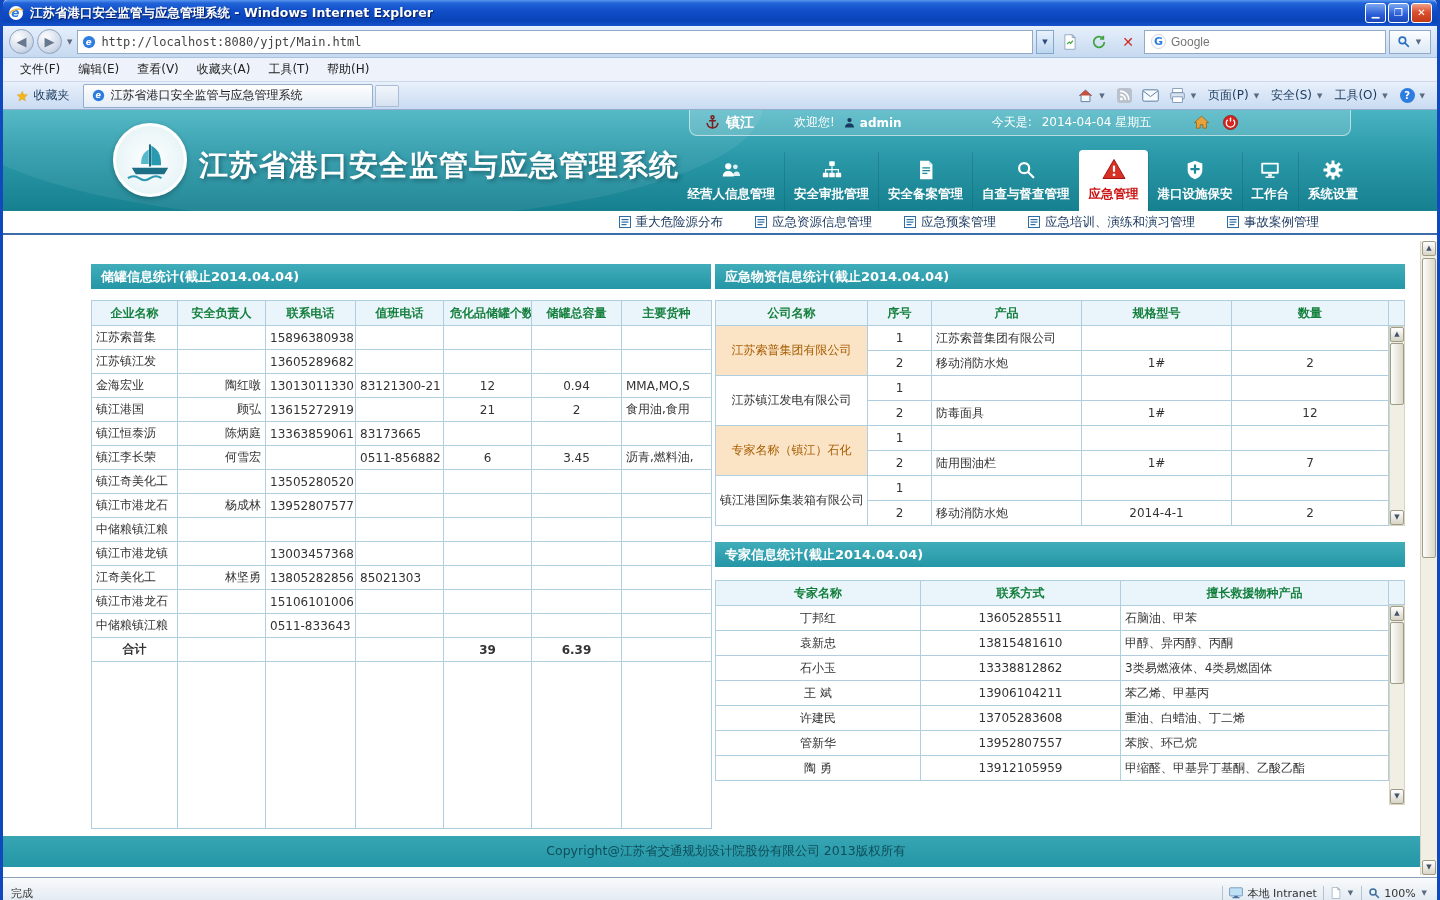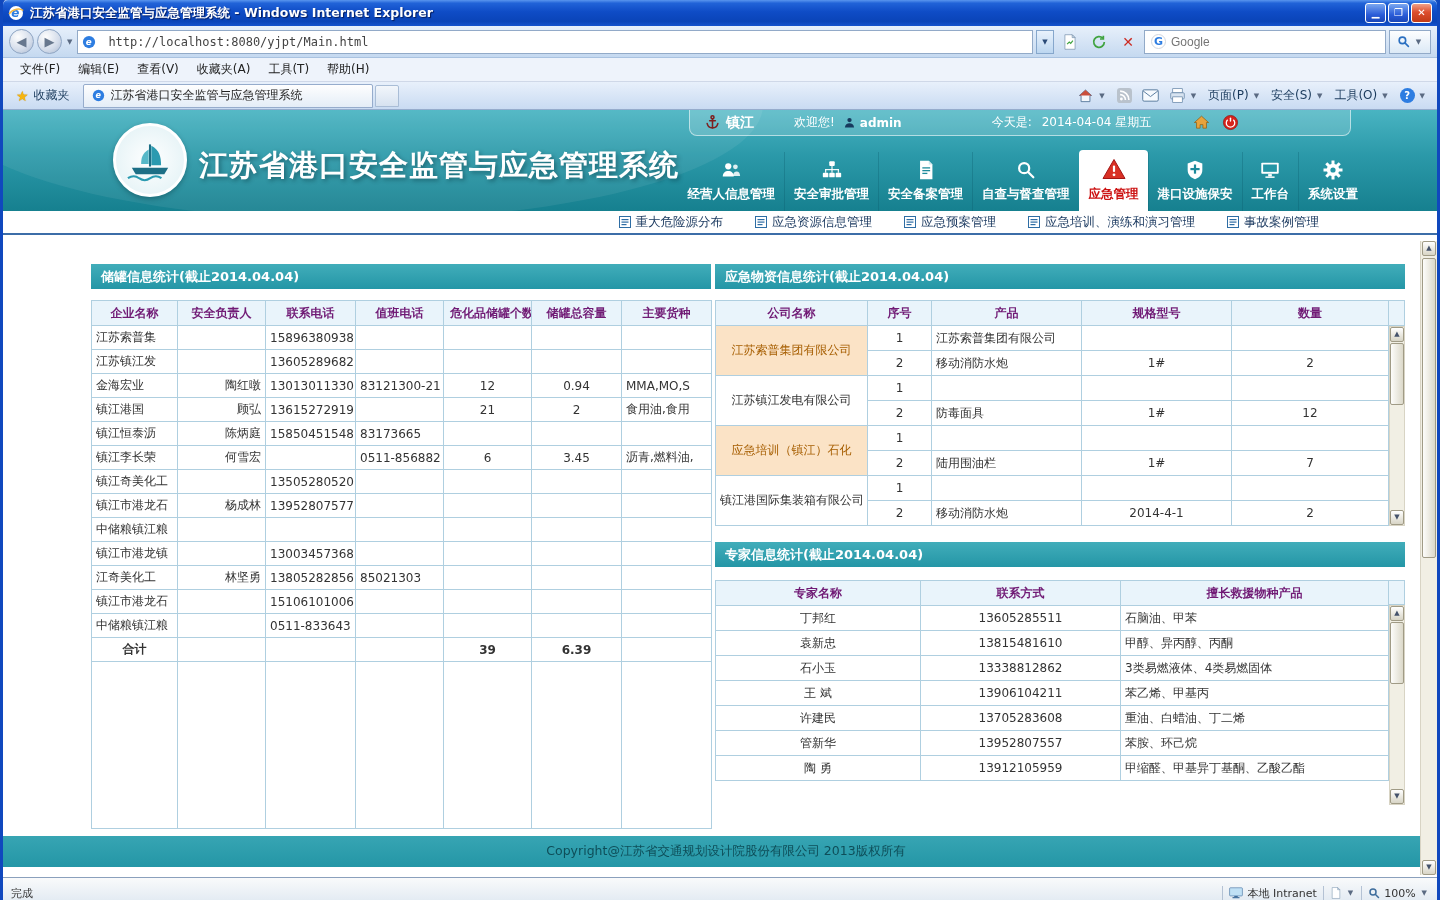--- a/index.html
+++ b/index.html
@@ -11,21 +11,21 @@
   .titlebar .wtitle{color:#fff;font-size:12.5px;font-weight:bold;margin-left:6px;text-shadow:1px 1px 1px rgba(0,0,30,.6);flex:1;white-space:nowrap;overflow:hidden;}
   .win-btn{width:21px;height:20px;border:1px solid #fff;border-radius:3px;margin-left:2px;display:flex;align-items:center;justify-content:center;color:#fff;font-size:10px;font-weight:bold;line-height:1;}
   .win-min,.win-max{background:linear-gradient(#7aa7f0,#2a5cd8 60%,#1a46b8);}
   .win-close{background:linear-gradient(#f0a088,#dd4f2e 45%,#c13a16);}
 
   
   .address-row{height:32px;flex:0 0 32px;background:linear-gradient(#e7f0fb,#c5d9f0);display:flex;align-items:center;gap:3px;padding:0 6px;border-bottom:1px solid #a9c2e0;}
   .nav-circle{width:25px;height:25px;border-radius:50%;background:radial-gradient(circle at 35% 30%,#fdfdfd,#d3dcea 60%,#aab8cf);border:1px solid #8fa6c4;display:flex;align-items:center;justify-content:center;color:#68788e;font-size:13px;font-weight:bold;}
   .mini-drop{color:#5a6a82;font-size:7px;padding:0 2px;}
   .addr-field{flex:1;height:24px;background:#fff;border:1px solid #92aac8;display:flex;align-items:center;padding:0 4px;gap:5px;}
-  .addr-field input{border:none;outline:none;flex:1;font-family:"DejaVu Sans Mono","Liberation Mono",monospace;font-size:12px;color:#444;background:transparent;margin-left:7px;}
+  .addr-field input{border:none;outline:none;flex:1;font-family:"DejaVu Sans Mono","Liberation Mono",monospace;font-size:12px;color:#444;background:transparent;}
   .combo-btn{width:18px;height:24px;background:linear-gradient(#e9f2fc,#bcd6f0);border:1px solid #86a7cc;display:flex;align-items:center;justify-content:center;font-size:7px;color:#2a4a77;}
   .tool-sq{width:26px;height:25px;display:flex;align-items:center;justify-content:center;border:1px solid transparent;border-radius:2px;}
   .stop-x{color:#cc2a21;font-weight:bold;font-size:14px;}
   .search-box{width:242px;height:24px;background:#fff;border:1px solid #92aac8;display:flex;align-items:center;gap:5px;padding:0 6px;}
   .search-box input{border:none;outline:none;flex:1;font-size:12px;color:#9aa3ad;background:transparent;}
   .g-logo{width:15px;height:15px;border-radius:50%;background:#fff;border:1px solid #d0d6de;color:#2D7DE1;font-weight:bold;font-size:11px;line-height:13px;text-align:center;}
   .search-go{width:42px;height:24px;background:linear-gradient(#fdfeff,#dce9f6);border:1px solid #92aac8;display:flex;align-items:center;justify-content:center;gap:4px;}
 
   
   .menu-row{height:24px;flex:0 0 24px;background:#eef3fb;display:flex;align-items:center;padding:0 8px;border-bottom:1px solid #cfd8e8;font-size:12px;color:#222;}
@@ -69,21 +69,21 @@
   .content{position:relative;height:601px;background:#fff;}
 
   .panel{position:absolute;}
   .panel-header{height:25px;background:linear-gradient(#41ADBA,#2496A6);color:#fff;font-size:13px;font-weight:bold;display:flex;align-items:center;padding:0 10px;}
   .tank-panel{left:88px;top:29px;width:620px;}
   .materials-panel{left:712px;top:29px;width:690px;}
   .experts-panel{left:712px;top:307px;width:690px;}
 
   .table-wrap{position:relative;margin-top:11px;}
   .data-table{border-collapse:collapse;table-layout:fixed;font-size:12px;color:#333;background:#fff;width:100%;}
-  .data-table th{background:#E9F4FB;border:1px solid #AFCFE0;color:#701a75;font-weight:bold;height:25px;padding:0 6px;white-space:nowrap;overflow:hidden;}
+  .data-table th{background:#E9F4FB;border:1px solid #AFCFE0;color:#15803d;font-weight:bold;height:25px;padding:0 6px;white-space:nowrap;overflow:hidden;}
   .data-table td{border:1px solid #AFCFE0;height:24px;padding:0 4px;white-space:nowrap;overflow:hidden;}
   .mat-table{width:673px;}
   .mat-table td{height:25px;}
   .exp-table{width:673px;}
   .exp-table td{height:25px;}
 
   .t0{text-align:left;padding-left:8px;}
   .t1{text-align:right;padding-right:8px;}
   .t2,.t3{text-align:left;}
   .t4,.t5{text-align:center;}
@@ -504,21 +504,21 @@
                   <td class="t1">顾弘</td>
                   <td class="t2">13615272919</td>
                   <td class="t3"></td>
                   <td class="t4">21</td>
                   <td class="t5">2</td>
                   <td class="t6">食用油,食用</td>
                 </tr>
                 <tr>
                   <td class="t0">镇江恒泰沥</td>
                   <td class="t1">陈炳庭</td>
-                  <td class="t2">15850451548</td>
+                  <td class="t2">13363859061</td>
                   <td class="t3">83173665</td>
                   <td class="t4"></td>
                   <td class="t5"></td>
                   <td class="t6"></td>
                 </tr>
                 <tr>
                   <td class="t0">镇江李长荣</td>
                   <td class="t1">何雪宏</td>
                   <td class="t2"></td>
                   <td class="t3">0511-856882</td>
@@ -655,21 +655,21 @@
                   <td class="m3"></td>
                   <td class="m4"></td>
                 </tr>
                 <tr>
                   <td class="m1">2</td>
                   <td class="m2">防毒面具</td>
                   <td class="m3">1#</td>
                   <td class="m4">12</td>
                 </tr>
                 <tr>
-                  <td class="mat-company hl" rowspan="2">应急培训（镇江）石化</td>
+                  <td class="mat-company hl" rowspan="2">专家名称（镇江）石化</td>
                   <td class="m1">1</td>
                   <td class="m2"></td>
                   <td class="m3"></td>
                   <td class="m4"></td>
                 </tr>
                 <tr>
                   <td class="m1">2</td>
                   <td class="m2">陆用围油栏</td>
                   <td class="m3">1#</td>
                   <td class="m4">7</td>

